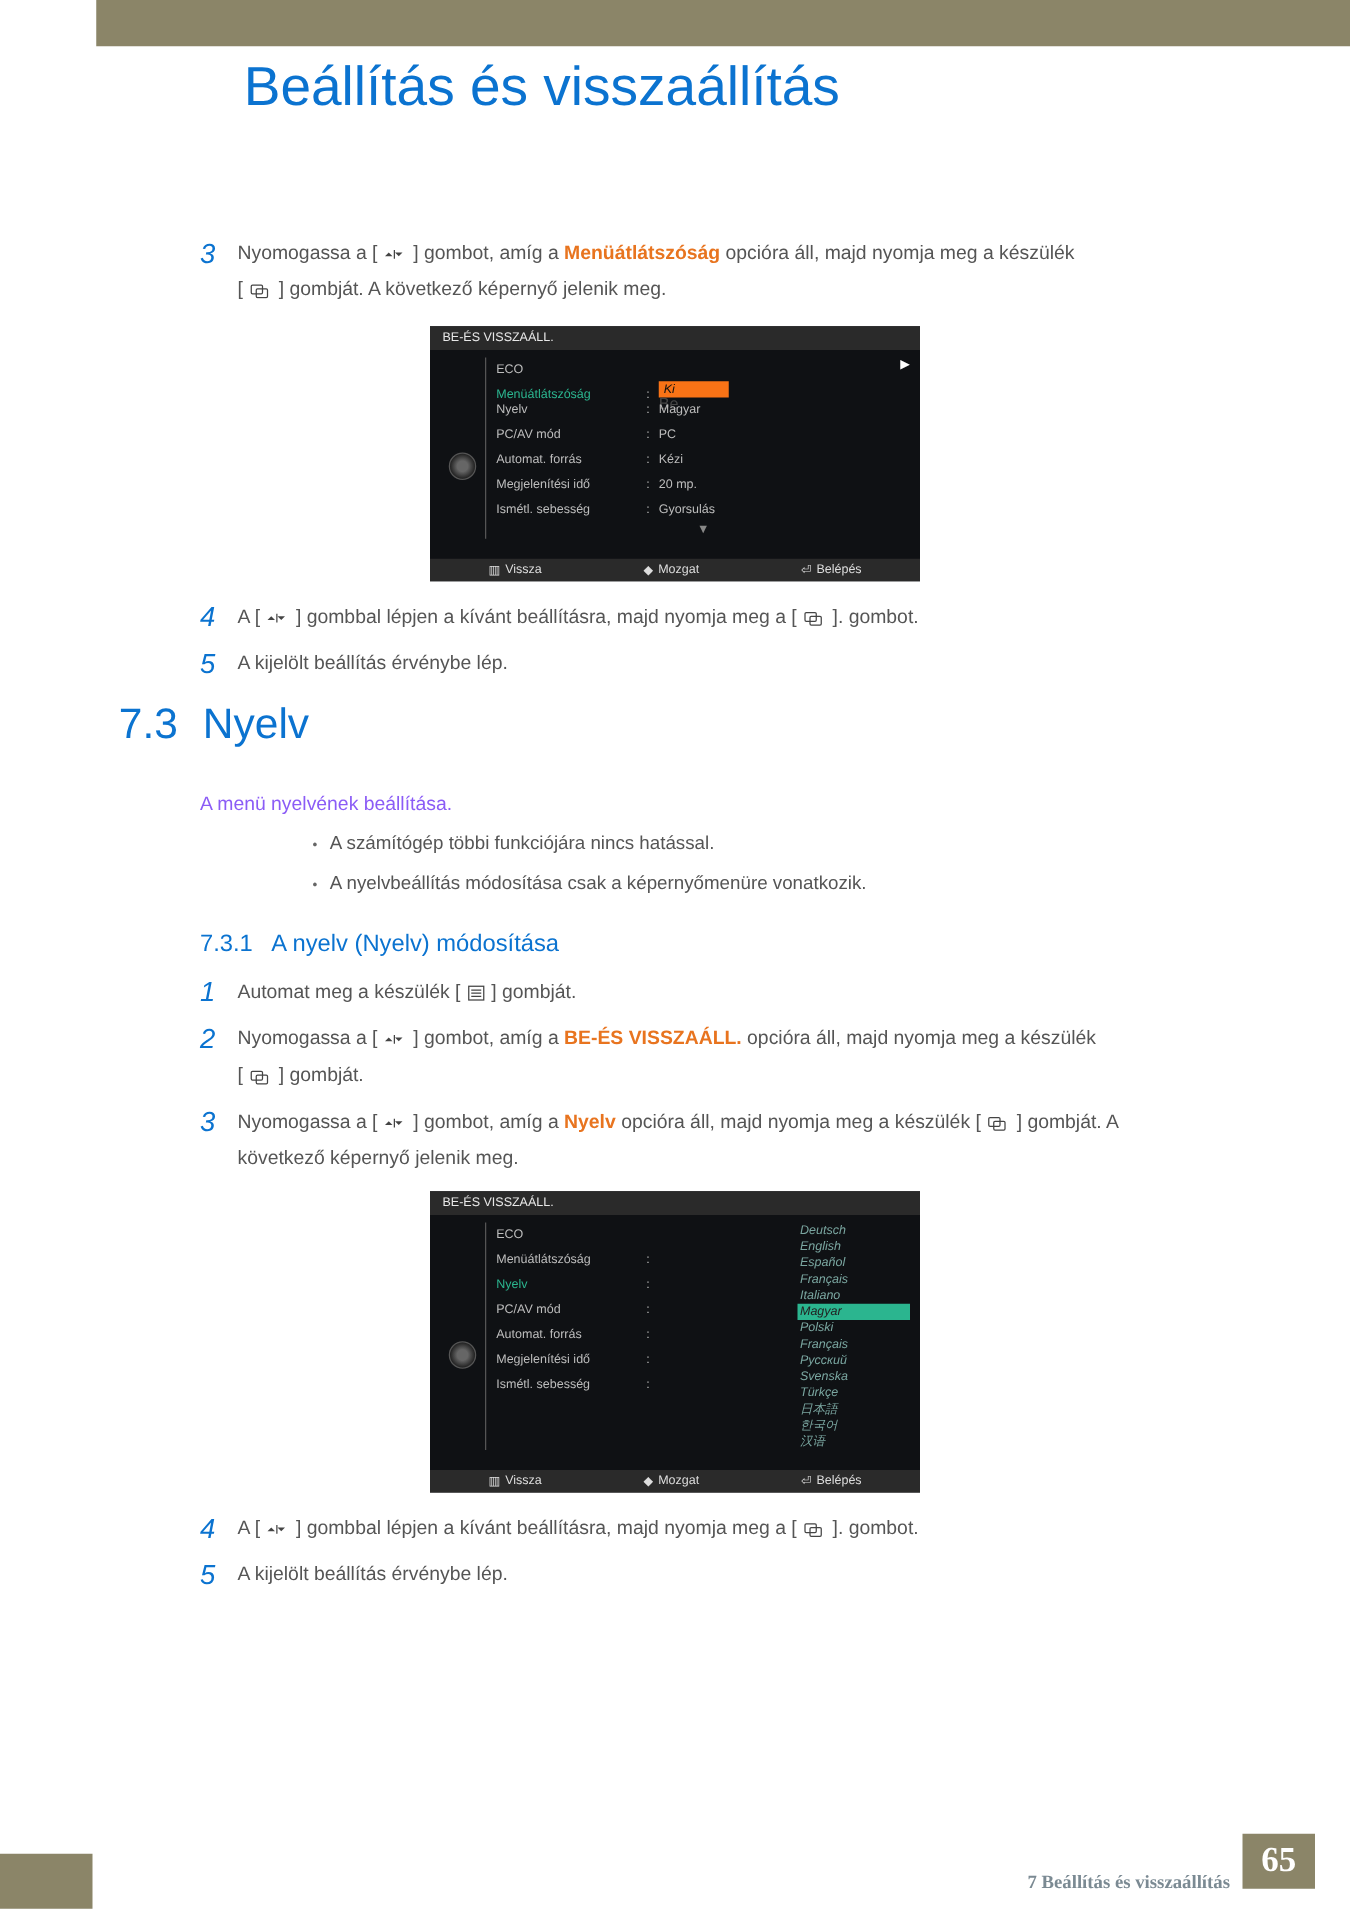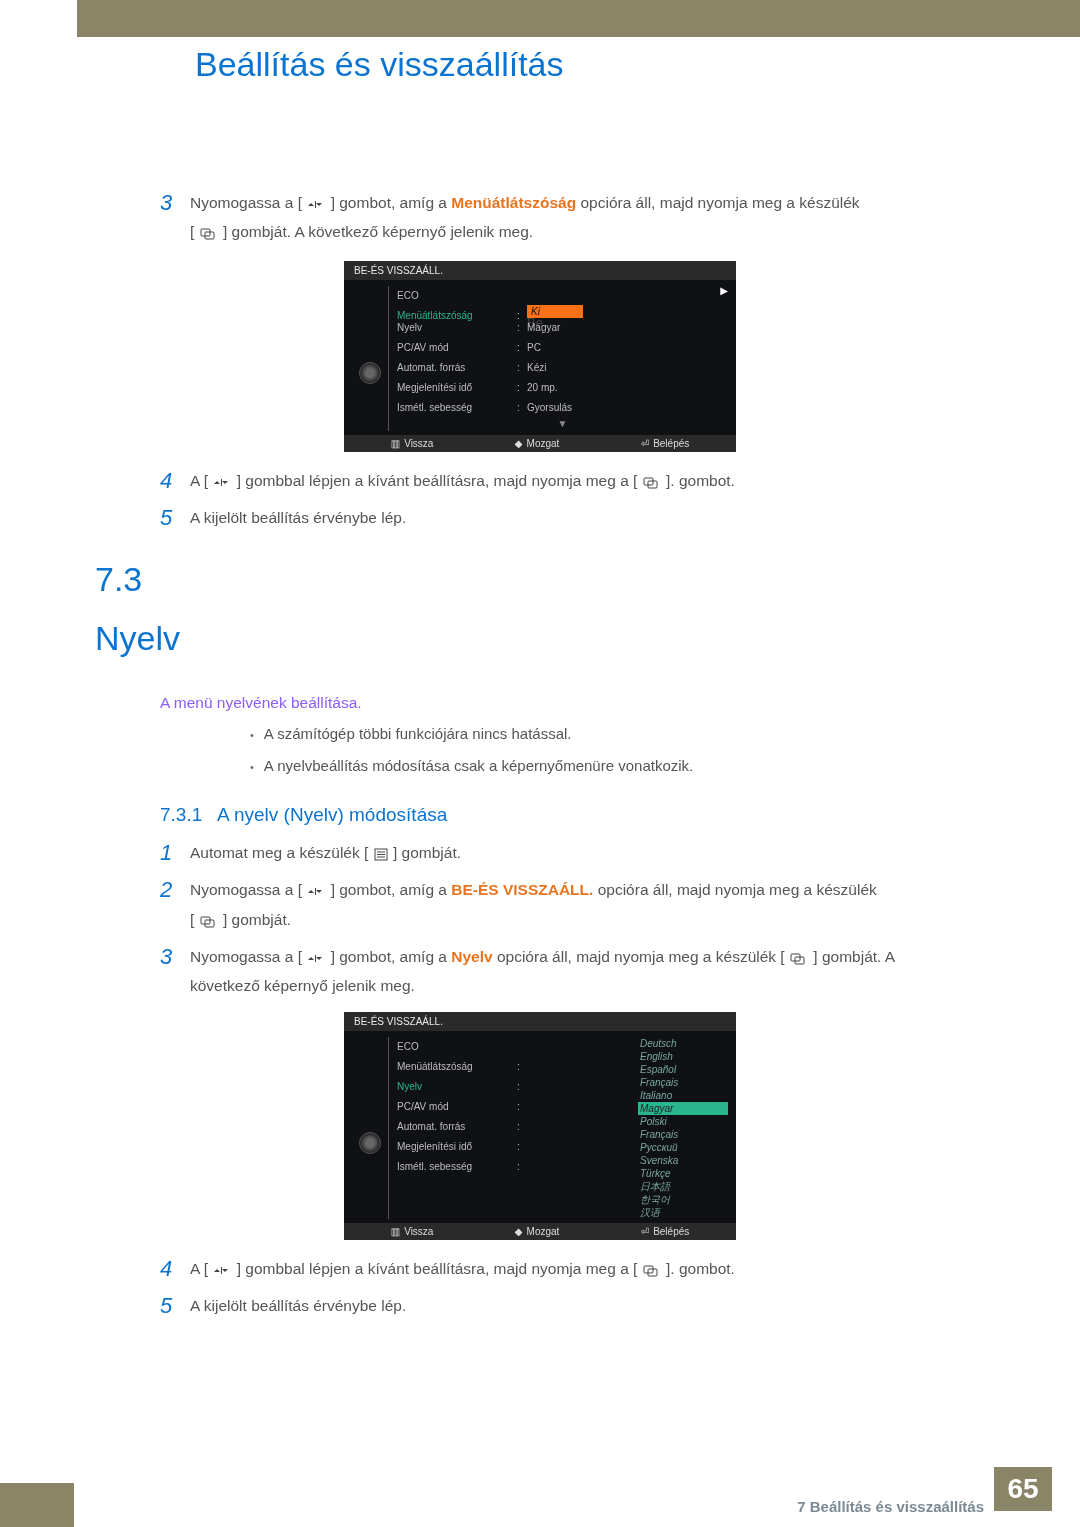--- a/index.html
+++ b/index.html
@@ -13,21 +13,21 @@
   }
   .top-stripe {
     position: absolute;
     top: 0; left: 77px;
     width: 1003px; height: 37px;
     background: #8b8568;
   }
   .chapter-title {
     position: absolute;
     top: 45px; left: 195px;
-    font-size: 34px;
+    font-size: 44px;
     color: #0b73d0;
   }
   .content {
     position: absolute;
     left: 160px;
     width: 760px;
   }
   .step-row { display: flex; margin-bottom: 8px; }
   .step-num {
     font-size: 22px;
@@ -63,21 +63,21 @@
     font-size: 10px;
   }
   .osd-arrow-right {
     position: absolute;
     right: 8px; top: 24px;
     color: #fff;
     font-size: 10px;
   }
   .osd-body {
     display: flex;
-    padding: 6px 8px 4px 8px;
+    padding: 6px 8px 16px 8px;
     justify-content: space-between;
   }
   .osd-left {
     width: 36px;
     display: flex;
     flex-direction: column;
     align-items: center;
     justify-content: center;
   }
   .osd-gear {
@@ -135,21 +135,21 @@
     font-style: italic;
   }
   .lang-list .sel {
     background: #2bb58f;
     color: #222;
     display: block;
     width: 90px;
     padding-left: 2px;
   }
   .lang-list .norm { color: #7aa6a0; display: block; padding-left: 2px; }
-  .section-row { display: flex; align-items: baseline; gap: 20px; flex-direction: column; }
+  .section-row { display: flex; align-items: baseline; gap: 20px; }
   .section-num { font-size: 34px; color: #0b73d0; }
   .section-title { font-size: 34px; color: #0b73d0; }
   .subsection {
     font-size: 19px;
     color: #0b73d0;
     margin: 26px 0 14px 0;
   }
   .bullet-list { margin: 10px 0 10px 90px; }
   .bullet-list li {
     margin-bottom: 8px;
@@ -162,20 +162,21 @@
     content: "•";
     font-size: 11px;
     margin-right: 10px;
     color: #666;
   }
   .footer {
     position: absolute;
     bottom: 0; left: 0; right: 0;
     height: 44px;
     background: #fff;
+    font-family: Liberation Serif, serif;
   }
   .footer-stripe {
     position: absolute;
     bottom: 0; left: 0;
     width: 74px; height: 44px;
     background: #8b8568;
   }
   .footer-chapter {
     position: absolute;
     right: 96px; bottom: 12px;

